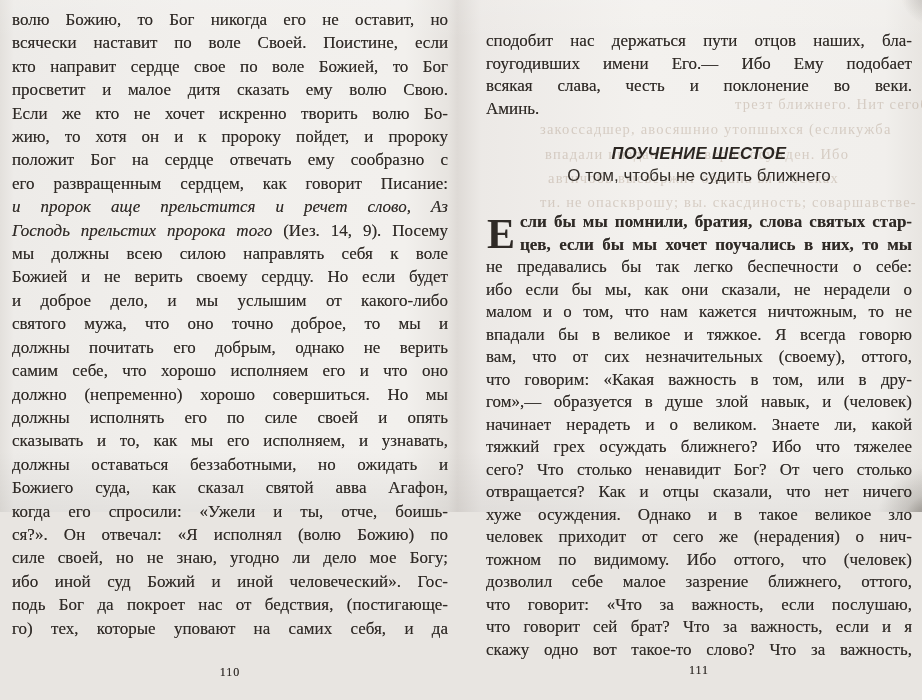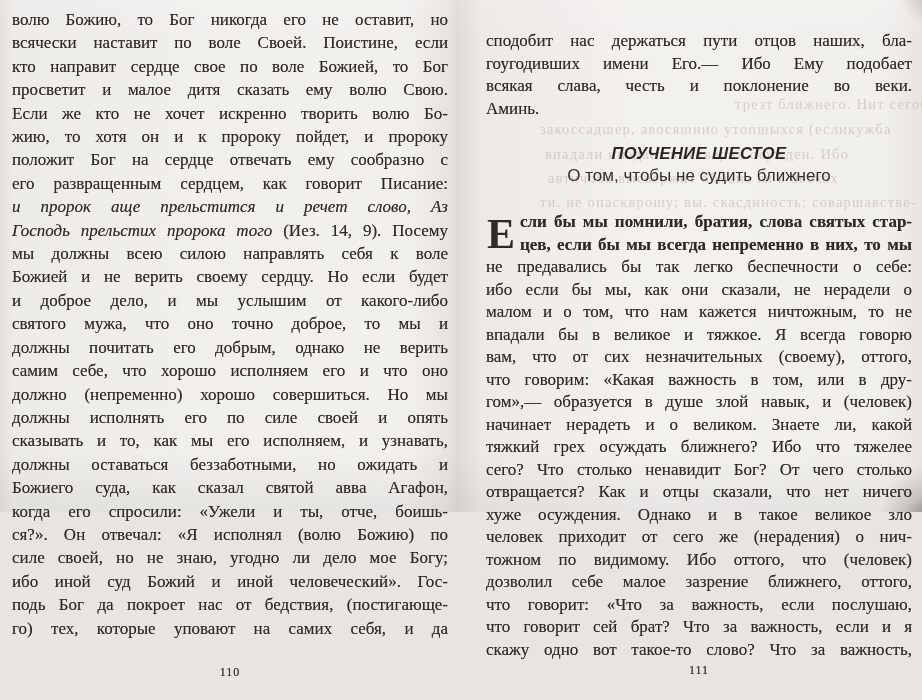--- a/index.html
+++ b/index.html
@@ -98,21 +98,21 @@
       <div class="ln"><span>всякая слава, честь и поклонение во веки.</span></div>
       <div class="ln end"><span>Аминь.</span></div>
     </div>
 
   <div class="chapter-heading">ПОУЧЕНИЕ ШЕСТОЕ</div>
   <div class="chapter-subtitle">О том, чтобы не судить ближнего</div>
 
   <div class="dropcap">Е</div>
   <div class="col" id="right-body">
       <div class="ln dc"><span>сли бы мы помнили, братия, слова святых стар-</span></div>
-      <div class="ln dc"><span>цев, если бы мы всегда непременно в них, то мы</span></div>
+      <div class="ln dc"><span>цев, если бы мы хочет поучались в них, то мы</span></div>
       <div class="ln"><span>не предавались бы так легко беспечности о себе:</span></div>
       <div class="ln"><span>ибо если бы мы, как они сказали, не нерадели о</span></div>
       <div class="ln"><span>малом и о том, что нам кажется ничтожным, то не</span></div>
       <div class="ln"><span>впадали бы в великое и тяжкое. Я всегда говорю</span></div>
       <div class="ln"><span>вам, что от сих незначительных (своему), оттого,</span></div>
       <div class="ln"><span>что говорим: «Какая важность в том, или в дру-</span></div>
       <div class="ln"><span>гом»,— образуется в душе злой навык, и (человек)</span></div>
       <div class="ln"><span>начинает нерадеть и о великом. Знаете ли, какой</span></div>
       <div class="ln"><span>тяжкий грех осуждать ближнего? Ибо что тяжелее</span></div>
       <div class="ln"><span>сего? Что столько ненавидит Бог? От чего столько</span></div>

